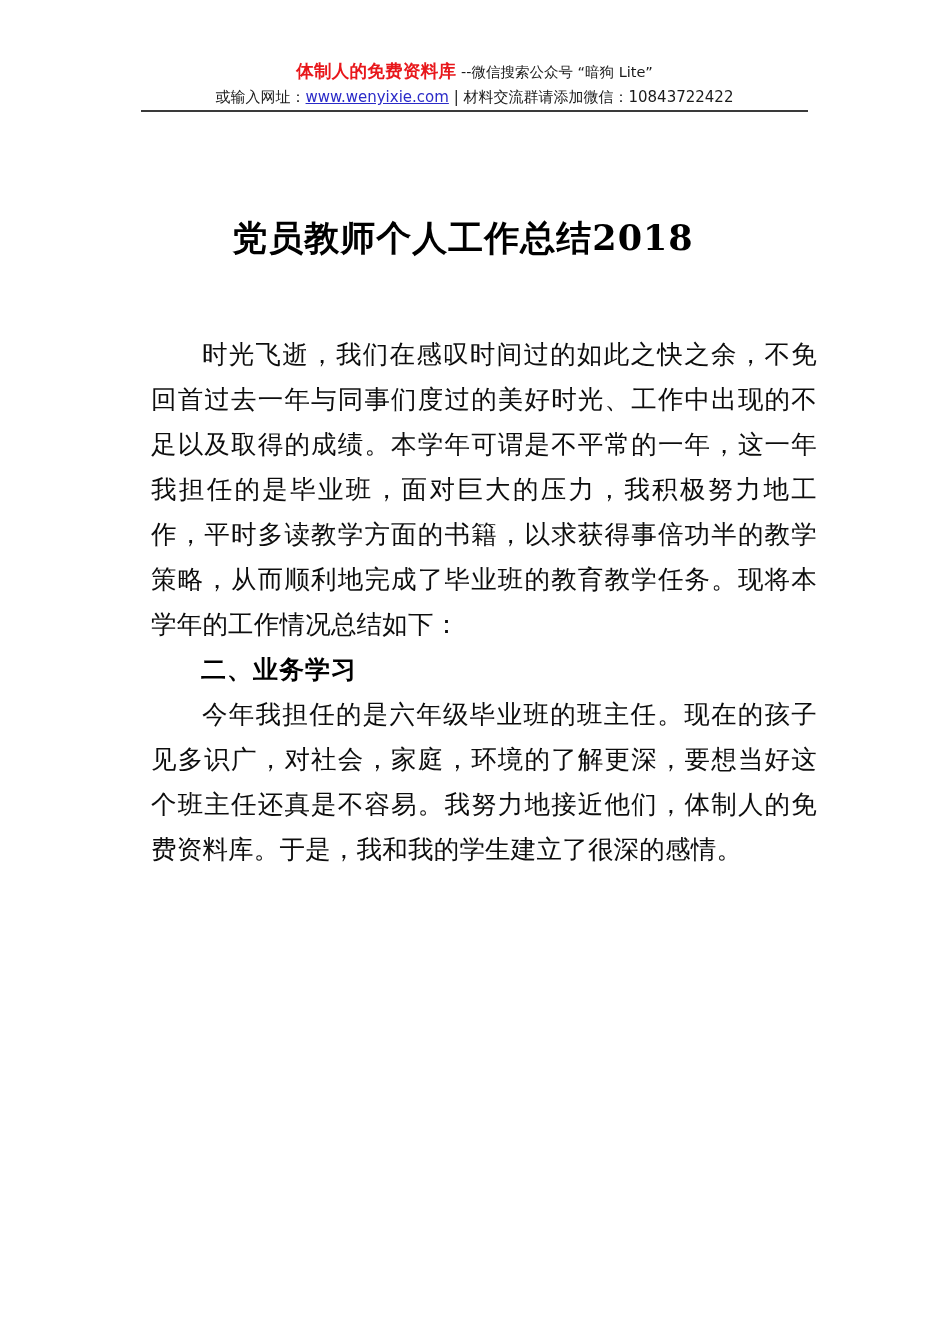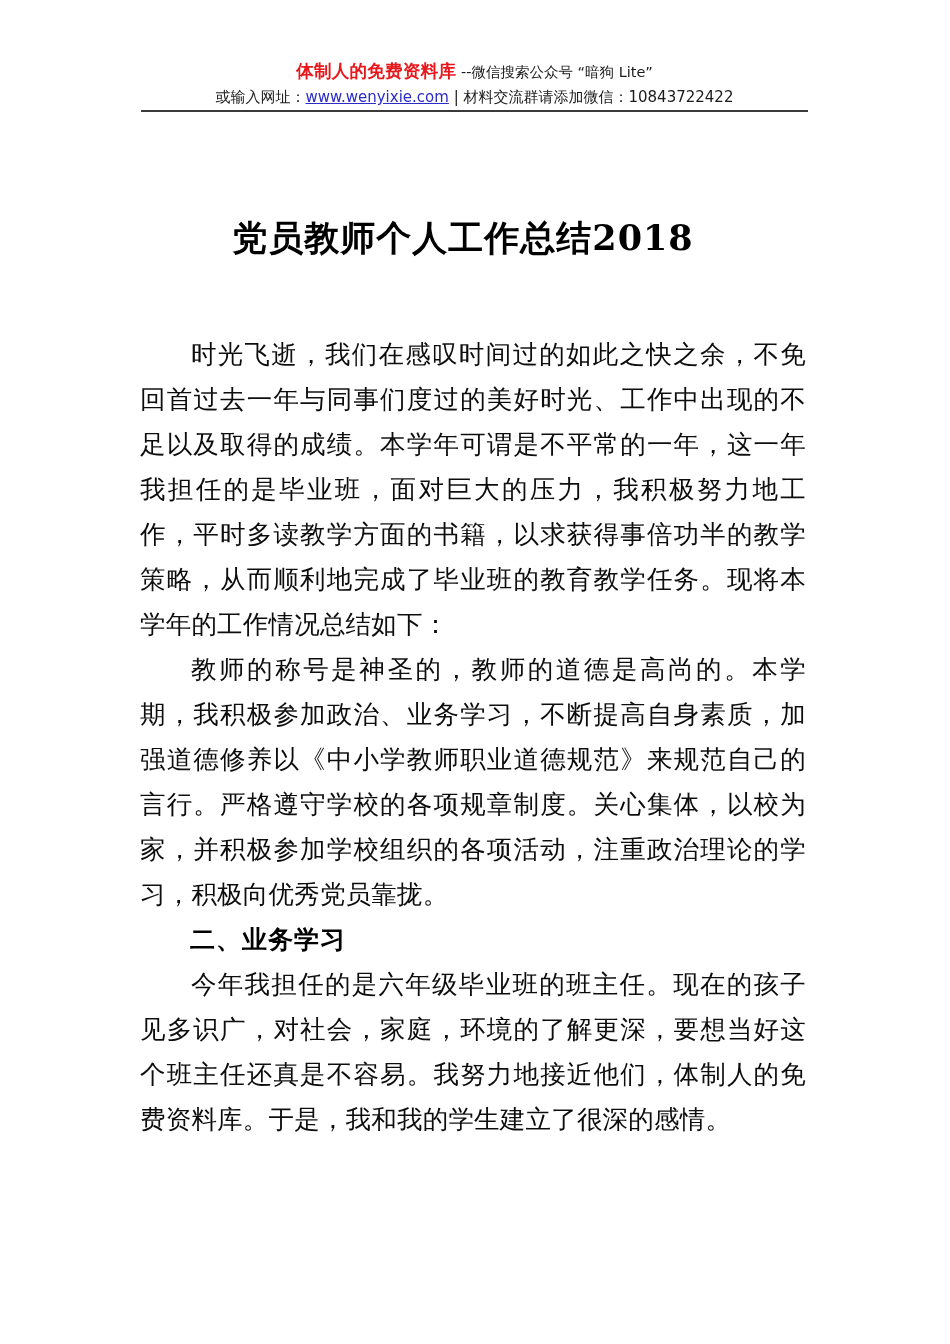--- a/index.html
+++ b/index.html
@@ -67,21 +67,21 @@
     font-weight: bold;
     font-size: 35px;
     color: #000000;
     letter-spacing: 1px;
     white-space: nowrap;
   }
 
   
   .doc-body {
     position: absolute;
-    left: 140px;
+    left: 151px;
     top: 332px;
     width: 666px;
   }
   .para {
     margin: 0;
     font-family: "DejaVu Serif", "Liberation Serif", serif;
     font-size: 25.5px;
     line-height: 45px;
     color: #0d0d0d;
     text-align: justify;
@@ -113,18 +113,17 @@
     <div class="promo-line promo-line-2">
       <span>或输入网址：</span><a class="promo-url" href="#">www.wenyixie.com</a><span> | 材料交流群请添加微信：10843722422</span>
     </div>
   </div>
   <div class="promo-rule"></div>
 
   <h1 class="doc-title">党员教师个人工作总结2018</h1>
 
   <div class="doc-body">
     <p class="para">时光飞逝，我们在感叹时间过的如此之快之余，不免回首过去一年与同事们度过的美好时光、工作中出现的不足以及取得的成绩。本学年可谓是不平常的一年，这一年我担任的是毕业班，面对巨大的压力，我积极努力地工作，平时多读教学方面的书籍，以求获得事倍功半的教学策略，从而顺利地完成了毕业班的教育教学任务。现将本学年的工作情况总结如下：</p>
-    <p class="para">教师的称号是神圣的，教师的道德是高尚的。本学期，我积极参加政治、业务学习，不断提高自身素质，加强道德修养以《中小学教师职业道德规范》来规范自己的言行。严格遵守学校的各项规章制度。关心集体，以校为家，并积极参加学校组织的各项活动，注重政治理论的学习，积极向优秀党员靠拢。</p>
     <h2 class="heading">二、业务学习</h2>
     <p class="para">今年我担任的是六年级毕业班的班主任。现在的孩子见多识广，对社会，家庭，环境的了解更深，要想当好这个班主任还真是不容易。我努力地接近他们，体制人的免费资料库。于是，我和我的学生建立了很深的感情。</p>
   </div>
 
 </div>
 
 </body></html>

